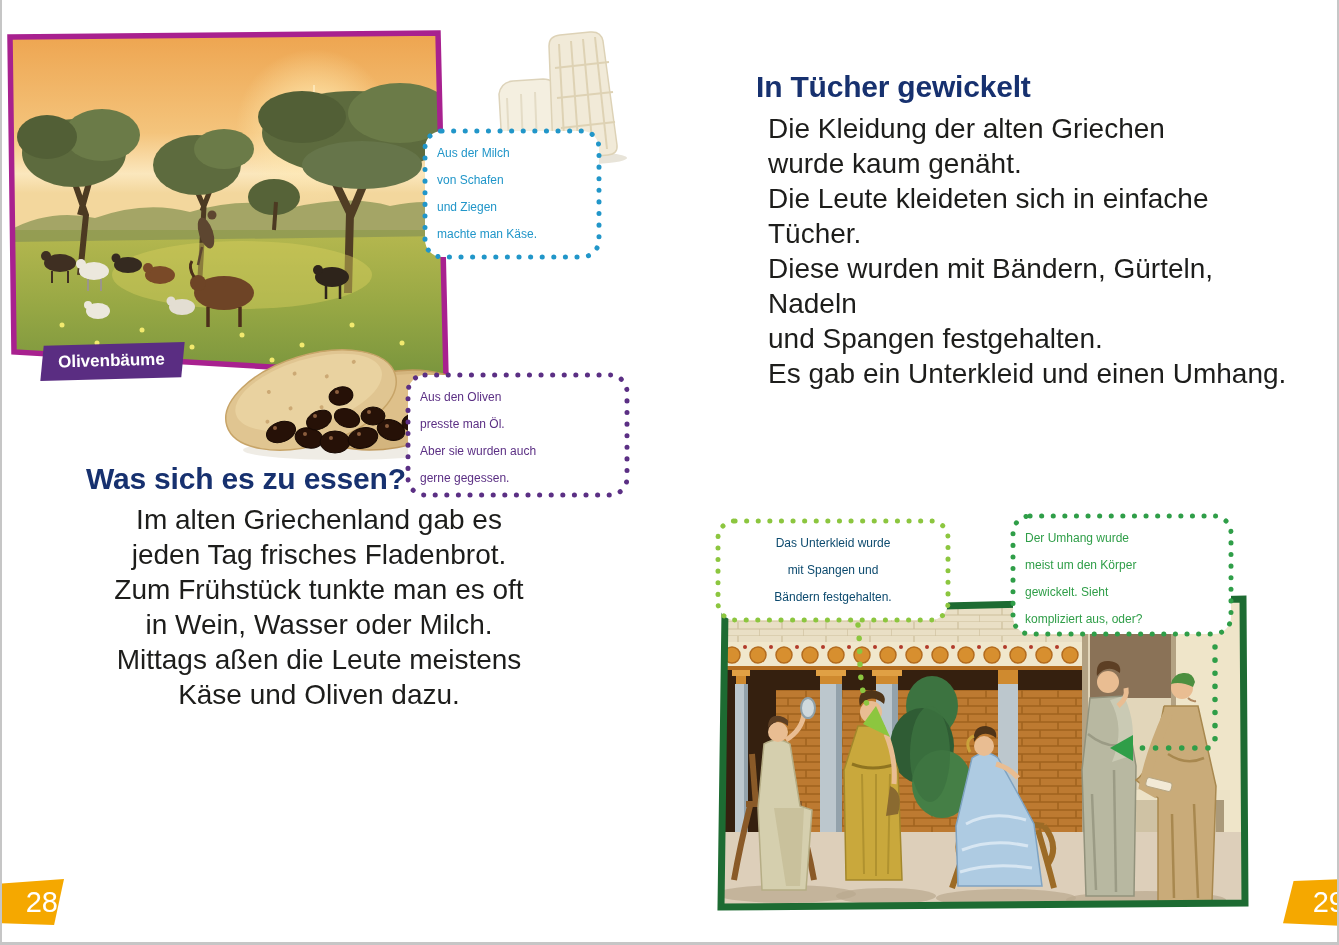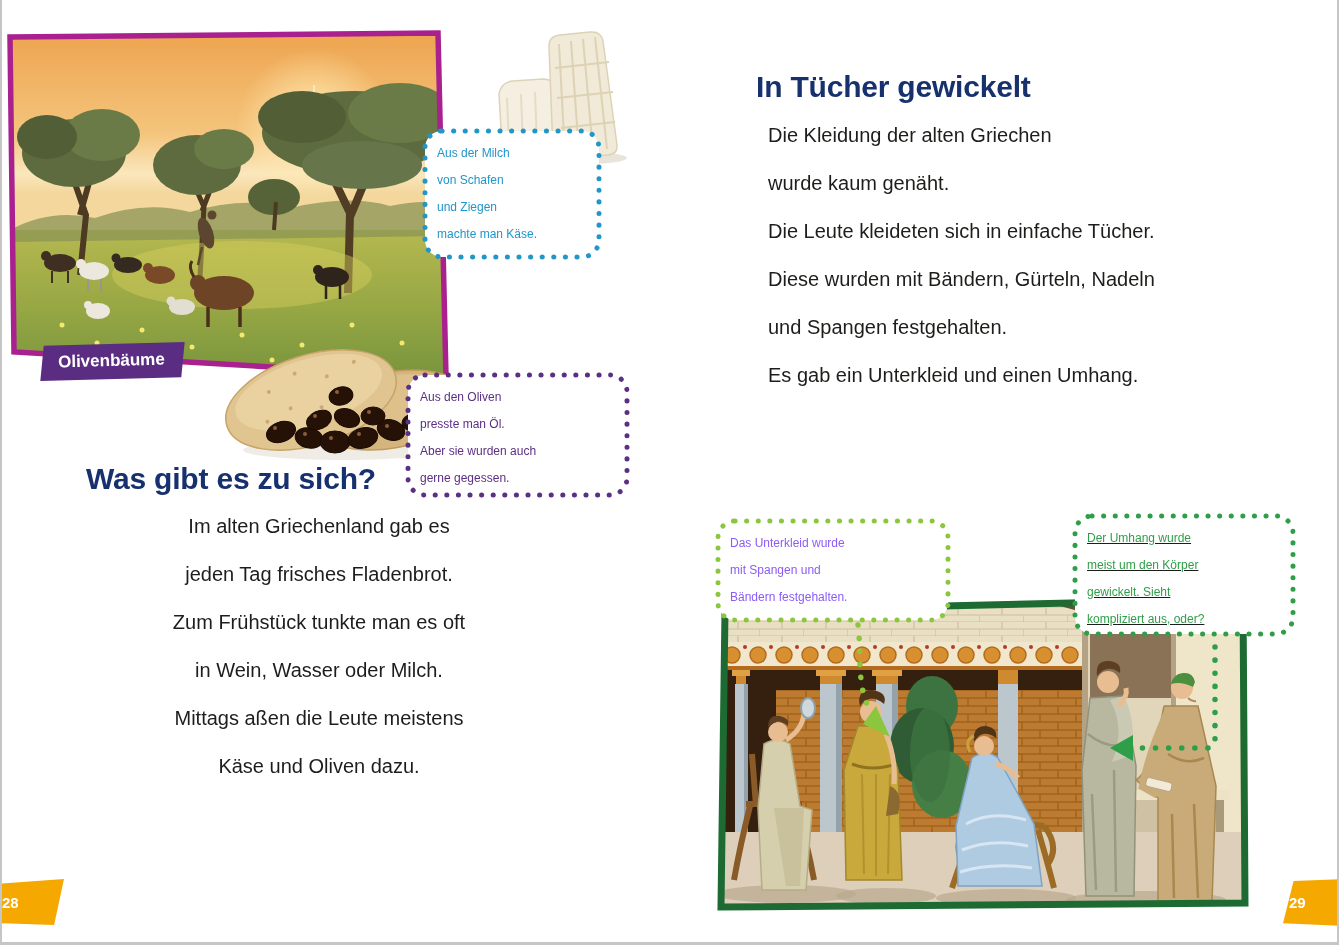--- a/index.html
+++ b/index.html
@@ -5,43 +5,43 @@
   html,body{margin:0;padding:0;background:#ffffff;}
   #page{position:relative;width:1339px;height:945px;background:#ffffff;overflow:hidden;
         font-family:"Liberation Sans",sans-serif;color:#1d1d1b;}
   .edge{position:absolute;background:#c6c6c6;z-index:20;}
   .edge.left{left:0;top:0;width:2px;height:945px;}
   .edge.right{right:0;top:0;width:2px;height:945px;}
   .edge.bottom{left:0;bottom:0;width:1339px;height:3px;}
 
   .abs{position:absolute;}
   h1.heading{margin:0;font-size:30px;font-weight:700;color:#17316f;letter-spacing:-0.2px;}
-  .body-text{font-size:20px;line-height:48px;white-space:pre-line;color:#1d1d1b;}
+  .body-text{font-size:28px;line-height:35px;white-space:pre-line;color:#1d1d1b;}
 
   
   .callout{position:absolute;z-index:6;}
   .callout svg.bg{position:absolute;inset:0;width:100%;height:100%;overflow:visible;}
   .callout rect{x:4px;y:4px;width:calc(100% - 8px);height:calc(100% - 8px);rx:17px;
                 fill:#ffffff;stroke-width:5;stroke-linecap:round;stroke-dasharray:0.1 11.5;}
   .callout .txt{position:relative;padding:13px 16px;font-size:12px;line-height:27px;
                 white-space:pre-line;font-weight:400;}
   .co-blue rect{stroke:#2196c9;} .co-blue .txt{color:#2196c9;}
   .co-purple rect{stroke:#5b2f84;} .co-purple .txt{color:#5b2f84;}
-  .co-lgreen rect{stroke:#8cc63f;} .co-lgreen .txt{color:#8b5cf6;}
+  .co-lgreen rect{stroke:#8cc63f;} .co-lgreen .txt{color:#0c4a6e;text-align:center;}
   .co-green rect{stroke:#2f9e48;} .co-green .txt{color:#2f9e48;}
 
   
   .photo-label{position:absolute;left:42px;top:344px;z-index:5;background:#5a2d82;color:#fff;
                font-size:17px;font-weight:700;padding:7px 18px 8px 16px;
                transform:rotate(-1.5deg) skewX(-7deg);}
   .photo-label span{display:inline-block;transform:skewX(7deg);}
 
   
-  .page-badge{position:absolute;z-index:8;background:#f5a800;color:#fff;font-size:15px;
-              font-weight:700;display:flex;align-items:center;justify-content:flex-start;}
+  .page-badge{position:absolute;z-index:8;background:#f5a800;color:#fff;font-size:29px;
+              font-weight:400;display:flex;align-items:center;justify-content:flex-end;}
   .badge-28{left:2px;top:879px;width:56px;height:46px;
             clip-path:polygon(0 10%,100% 0,84% 100%,0 96%);padding-right:6px;}
   .badge-29{left:1283px;top:879px;width:56px;height:47px;
             clip-path:polygon(17% 4%,100% 0,100% 100%,0 94%);padding-left:6px;}
 </style>
 </head>
 <body>
 
 <div id="page">
 
@@ -248,21 +248,21 @@
   <div class="callout co-purple" style="left:404px;top:371px;width:227px;height:128px;">
     <svg class="bg">
         <rect></rect>
       </svg>
     <div class="txt">Aus den Oliven
 presste man Öl.
 Aber sie wurden auch
 gerne gegessen.</div>
   </div>
 
-  <h1 class="heading abs" style="left:86px;top:462px;">Was gibt es zu sich?</h1>
+  <h1 class="heading abs" style="left:86px;top:462px;">Was sich es zu essen?</h1>
 
   <div class="body-text abs" style="left:99px;top:502px;width:440px;text-align:center;">Im alten Griechenland gab es
 jeden Tag frisches Fladenbrot.
 Zum Frühstück tunkte man es oft
 in Wein, Wasser oder Milch.
 Mittags aßen die Leute meistens
 Käse und Oliven dazu.</div>
 
 
   <div class="page-badge badge-28">
@@ -441,21 +441,21 @@
 
   <div class="callout co-lgreen" style="left:714px;top:517px;width:238px;height:107px;">
     <svg class="bg">
         <rect></rect>
       </svg>
     <div class="txt">Das Unterkleid wurde
 mit Spangen und
 Bändern festgehalten.</div>
   </div>
 
-  <div class="callout co-green" style="left:1071px;top:512px;width:226px;height:126px;text-decoration:underline;">
+  <div class="callout co-green" style="left:1009px;top:512px;width:226px;height:126px;">
     <svg class="bg">
         <rect></rect>
       </svg>
     <div class="txt">Der Umhang wurde
 meist um den Körper
 gewickelt. Sieht
 kompliziert aus, oder?</div>
   </div>
 
   <svg class="abs" style="left:700px;top:505px;z-index:7;pointer-events:none;" width="640" height="440" viewBox="0 0 640 440">

